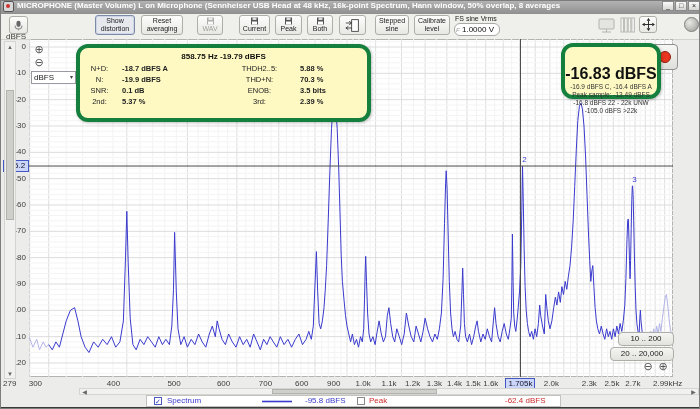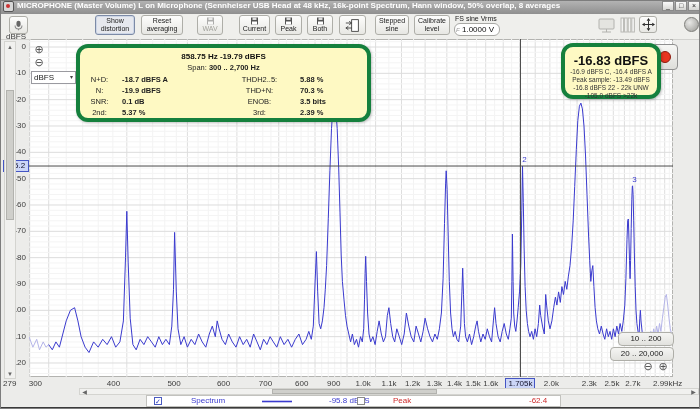--- a/index.html
+++ b/index.html
@@ -37,41 +37,41 @@
     font-size:8px;line-height:10px;text-align:center;box-sizing:border-box;}
   .overlaybox{position:absolute;background:#fef9c3;border:4px solid #15803d;border-radius:12px;
     box-shadow:1px 1px 3px rgba(0,0,0,.25);}
   #infobox .t1{font-size:8px;font-weight:bold;text-align:center;margin-top:4px;color:#111;}
   #infobox .t2{font-size:7.5px;text-align:center;margin-top:2px;color:#222;}
   #infogrid{display:grid;grid-template-columns:42px 100px 78px 60px;font-size:7.5px;
     line-height:11px;margin-top:2px;color:#222;}
   #infogrid .lab{text-align:center;padding-right:3px;}
   #infogrid .val{font-weight:bold;text-align:left;}
   #levelbox{text-align:center;}
-  #levelbox .main{font-size:13px;font-weight:bold;color:#111;margin-top:6px;}
+  #levelbox .main{font-size:16px;font-weight:bold;color:#111;margin-top:18px;}
   #levelbox .sub{font-size:6.5px;line-height:8px;color:#333;}
   .miniround{position:absolute;font-size:11px;line-height:11px;color:#555;width:12px;height:12px;text-align:center;}
   #unit-dd{position:absolute;background:#fff;border:1px solid #9a9aa0;font-size:8px;line-height:11px;
     color:#222;padding:0 2px;box-sizing:border-box;display:flex;justify-content:space-between;align-items:center;}
   .rangebtn{position:absolute;border:1px solid #aeaea8;border-radius:4px;
     background:linear-gradient(#f5f5f3,#e2e2de);font-size:8px;line-height:11px;text-align:center;color:#222;}
   #avgbadge{position:absolute;background:#fdfdfd;border:1px solid #9b9b98;border-radius:4px;
     font-size:9px;line-height:14px;text-align:center;color:#111;box-shadow:1px 1px 2px rgba(0,0,0,.2);}
   #recbtn{position:absolute;width:24px;height:24px;border:1px solid #909090;border-radius:4px;
     background:linear-gradient(#f7f7f5,#dededa);display:flex;align-items:center;justify-content:center;}
   #recbtn .dot{width:10px;height:10px;border-radius:50%;background:#e83620;border:1px solid #8e1d10;}
   
   .sb{position:absolute;background:#f1f1ef;border:1px solid #d4d4d0;box-sizing:border-box;}
   .sbthumb{position:absolute;background:#cfcfcb;border:1px solid #b2b2ae;box-sizing:border-box;}
   .sbarrow{position:absolute;font-size:6px;line-height:8px;color:#666;text-align:center;}
   
   #legend{position:absolute;background:#fff;border:1px solid #c2c2be;box-sizing:border-box;}
   .cb{position:absolute;width:8px;height:8px;background:#fff;border:1px solid #8a8a8a;
     font-size:7px;line-height:8px;text-align:center;box-sizing:border-box;}
-  #legend .txt{position:absolute;font-size:8px;line-height:10px;margin-left:24px;}
+  #legend .txt{position:absolute;font-size:8px;line-height:10px;}
   #bottomstrip{position:absolute;left:0;top:406px;width:700px;height:3px;background:#3a3a3a;}
 </style>
 </head>
 <body>
 
 <div id="win">
 
   <div id="titlebar">
     <div id="titleicon"></div>
     <div id="titletext">MICROPHONE (Master Volume) L on Microphone (Sennheiser USB Head at 48 kHz, 16k-point Spectrum, Hann window, 50% overlap, 8 averages</div>
@@ -359,24 +359,20 @@
   <div class="rangebtn" style="left:617px;top:331px;width:54px;height:12px;">10 .. 200</div>
   <div class="rangebtn" style="left:609px;top:346px;width:62px;height:12px;">20 .. 20,000</div>
   <div class="miniround" style="left:641px;top:360px;">⊖</div>
   <div class="miniround" style="left:656px;top:360px;">⊕</div>
   <div id="recbtn" style="left:651px;top:43px;">
     <div class="dot"></div>
   </div>
 
   <div id="infobox" class="overlaybox" style="left:75px;top:43px;width:287px;height:70px;">
     <div class="t1">858.75 Hz  -19.79 dBFS</div>
-    <div class="t2">
-      <span>Span:</span>
-      <b>300 .. 2,700 Hz</b>
-    </div>
     <div id="infogrid">
         <div class="lab">N+D:</div>
         <div class="val">-18.7 dBFS A</div>
         <div class="lab">THDH2..5:</div>
         <div class="val">5.88 %</div>
         <div class="lab">N:</div>
         <div class="val">-19.9 dBFS</div>
         <div class="lab">THD+N:</div>
         <div class="val">70.3 %</div>
         <div class="lab">SNR:</div>

